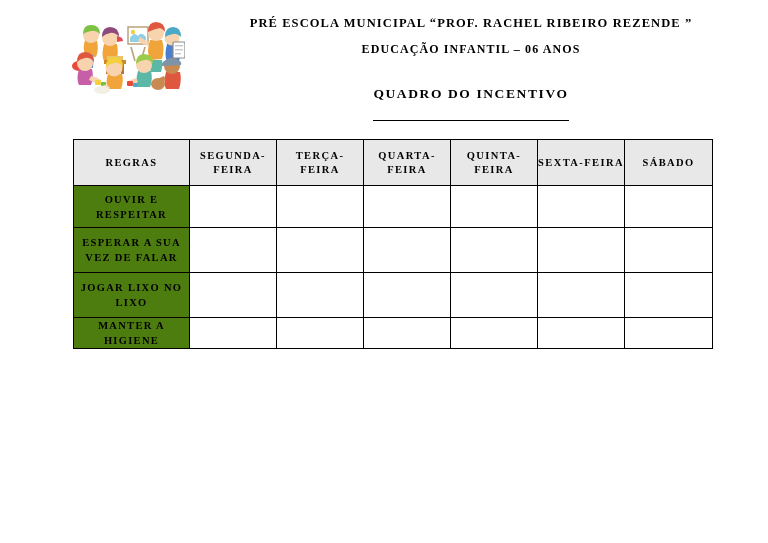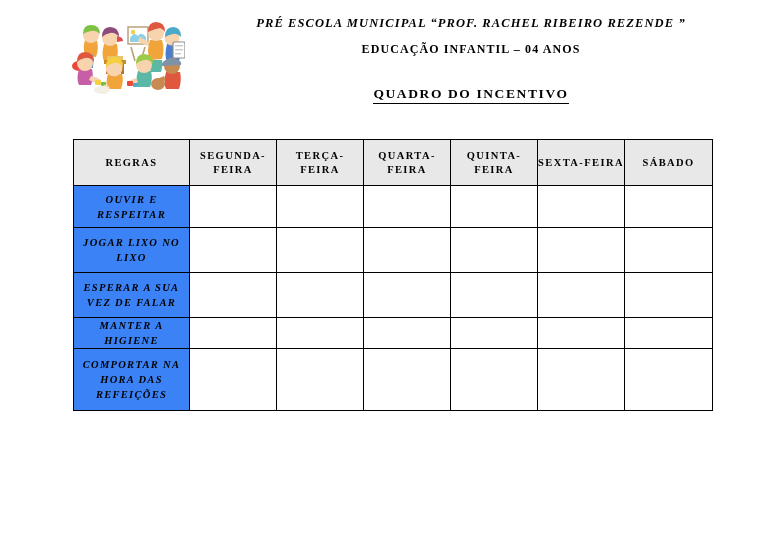--- a/index.html
+++ b/index.html
@@ -49,21 +49,20 @@
     width: 570px;
   }
 
   .school-name {
     text-align: center;
     font-weight: bold;
     font-size: 12.5px;
     letter-spacing: 1.1px;
     line-height: 19px;
     white-space: nowrap;
-    font-style: italic;
   }
 
   .school-level {
     text-align: center;
     font-weight: bold;
     font-size: 12px;
     letter-spacing: 1.1px;
     line-height: 19px;
     margin-top: 7px;
     white-space: nowrap;
@@ -72,21 +71,21 @@
   .doc-title-wrap {
     text-align: center;
     margin-top: 25px;
   }
   .doc-title {
     display: inline-block;
     font-weight: bold;
     font-size: 13.5px;
     letter-spacing: 1.6px;
     border-bottom: 1.6px solid #000;
-    padding-bottom: 1px;
+    padding-bottom: 18px;
     white-space: nowrap;
   }
 
   
   .chart-table {
     position: absolute;
     left: 65px;
     top: 139px;
     border-collapse: collapse;
     table-layout: fixed;
@@ -104,26 +103,25 @@
 
   .chart-table th {
     background: #e8e8e8;
     height: 45px;
     font-size: 10.5px;
     letter-spacing: 1.4px;
     line-height: 14px;
   }
 
   .rule-cell {
-    background: #3b82f6;
+    background: #4d7c0f;
     font-size: 10.5px;
     letter-spacing: 1.3px;
     line-height: 15px;
     padding: 2px 1px;
-    font-style: italic;
   }
 
   .mark-cell {
     background: #ffffff;
   }
 
   .col-rules  { width: 116px; }
   .col-day    { width: 87px; }
   .col-day-lg { width: 88px; }
 
@@ -217,21 +215,21 @@
           <circle cx="101" cy="52" r="8" fill="#c98a52"></circle>
           <path d="M92 48 q8 -7 17 -1 q2 2 1 4 l-19 1 q-1 -2 1 -4 z" fill="#7d93a8"></path>
           <path d="M93 62 q-6 2 -9 5 l2 4 q5 -3 9 -5 z" fill="#c98a52"></path>
           <ellipse cx="87" cy="70" rx="7" ry="6" fill="#c98a52"></ellipse>
         </g>
       </svg>
     </div>
 
     <div class="header-text">
       <div class="school-name">PRÉ ESCOLA MUNICIPAL “PROF. RACHEL RIBEIRO REZENDE ”</div>
-      <div class="school-level">EDUCAÇÃO INFANTIL – 04 ANOS</div>
+      <div class="school-level">EDUCAÇÃO INFANTIL – 06 ANOS</div>
       <div class="doc-title-wrap">
         <span class="doc-title">QUADRO DO INCENTIVO</span>
       </div>
     </div>
 
   </div>
 
   <table class="chart-table">
     <colgroup>
       <col class="col-rules">
@@ -257,51 +255,42 @@
       <tr class="r-h42">
         <td class="rule-cell">OUVIR E RESPEITAR</td>
         <td class="mark-cell"></td>
         <td class="mark-cell"></td>
         <td class="mark-cell"></td>
         <td class="mark-cell"></td>
         <td class="mark-cell"></td>
         <td class="mark-cell"></td>
       </tr>
       <tr class="r-h45">
+        <td class="rule-cell">ESPERAR A SUA VEZ DE FALAR</td>
+        <td class="mark-cell"></td>
+        <td class="mark-cell"></td>
+        <td class="mark-cell"></td>
+        <td class="mark-cell"></td>
+        <td class="mark-cell"></td>
+        <td class="mark-cell"></td>
+      </tr>
+      <tr class="r-h45">
         <td class="rule-cell">JOGAR LIXO NO LIXO</td>
-        <td class="mark-cell"></td>
-        <td class="mark-cell"></td>
-        <td class="mark-cell"></td>
-        <td class="mark-cell"></td>
-        <td class="mark-cell"></td>
-        <td class="mark-cell"></td>
-      </tr>
-      <tr class="r-h45">
-        <td class="rule-cell">ESPERAR A SUA VEZ DE FALAR</td>
         <td class="mark-cell"></td>
         <td class="mark-cell"></td>
         <td class="mark-cell"></td>
         <td class="mark-cell"></td>
         <td class="mark-cell"></td>
         <td class="mark-cell"></td>
       </tr>
       <tr class="r-h43">
         <td class="rule-cell">MANTER A HIGIENE</td>
         <td class="mark-cell"></td>
         <td class="mark-cell"></td>
         <td class="mark-cell"></td>
         <td class="mark-cell"></td>
         <td class="mark-cell"></td>
         <td class="mark-cell"></td>
       </tr>
-      <tr class="r-h62">
-        <td class="rule-cell">COMPORTAR NA HORA DAS REFEIÇÕES</td>
-        <td class="mark-cell"></td>
-        <td class="mark-cell"></td>
-        <td class="mark-cell"></td>
-        <td class="mark-cell"></td>
-        <td class="mark-cell"></td>
-        <td class="mark-cell"></td>
-      </tr>
     </tbody>
   </table>
 
 </div>
 
 </body></html>

